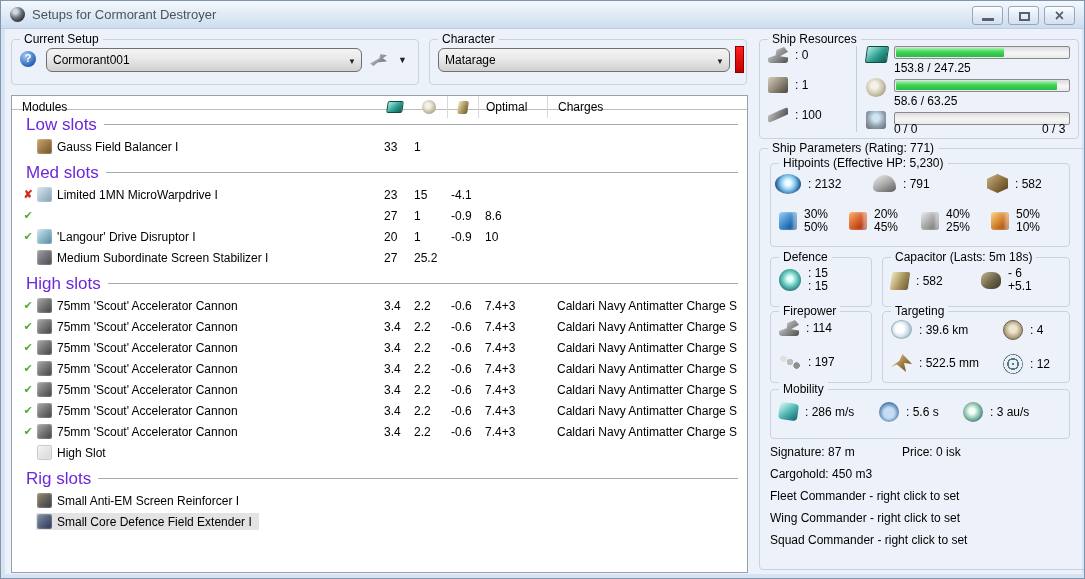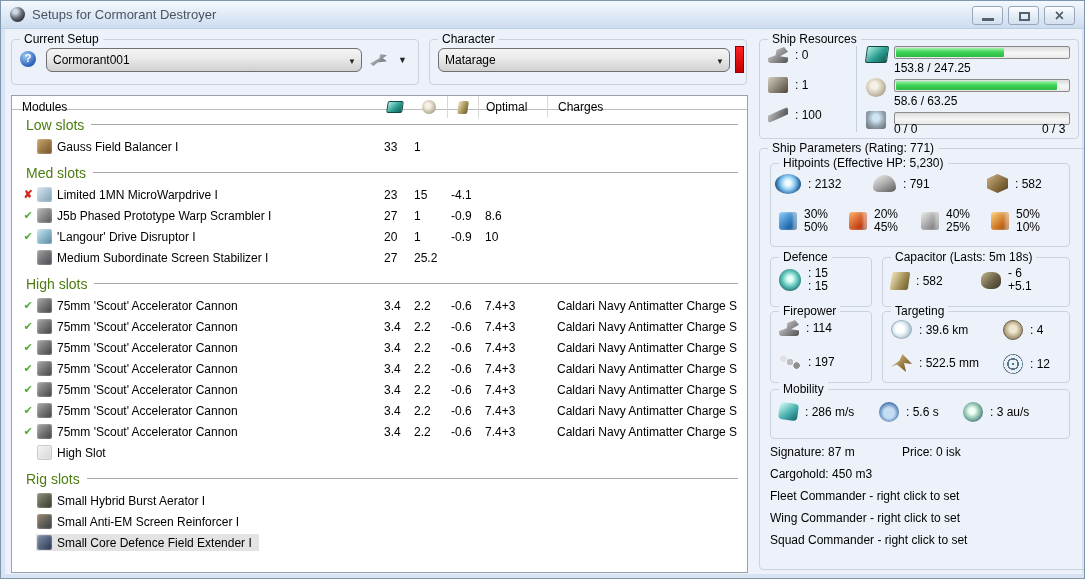--- a/index.html
+++ b/index.html
@@ -54,21 +54,21 @@
   .mhead .hcell { height:22px; display:flex; align-items:center; }
   .h-modules { padding-left:10px; }
   .h-ico { justify-content:center; }
   .h-sep { border-left:1px solid #d8d8d8; }
   .h-optimal { padding-left:7px; }
   .h-charges { padding-left:10px; }
 
   .mbody { padding-top:1px; }
   .sec { display:flex; align-items:center; height:23px; margin-top:4px; padding-left:14px; }
   .sec:first-child { margin-top:2px; }
-  .sec-label { color:#4d7c0f; font-size:14px; white-space:nowrap; }
+  .sec-label { color:#6d28d9; font-size:17px; white-space:nowrap; }
   .sec-line { flex:1; height:1px; background:#a9a9a9; margin:0 9px 0 7px; }
 
   .mod-row { display:grid; grid-template-columns:368px 30px 37px 31px 69px 1fr; height:21px; align-items:center; }
   .name-cell { display:flex; align-items:center; padding-left:8px; overflow:hidden; white-space:nowrap; }
   .status { flex:0 0 16px; width:16px; text-align:center; font-size:11px; line-height:15px; }
   .status.ok::after { content:"\2714"; color:#53ae35; }
   .status.error::after { content:"\2718"; color:#d12b1f; font-weight:bold; }
   .name-wrap { display:flex; align-items:center; padding:1px 7px 1px 1px; }
   .mod-row.selected .name-wrap { background:#e3e3e3; }
   .mod-ico { width:15px; height:15px; border-radius:2px; margin-right:5px; flex:0 0 15px;
@@ -253,24 +253,20 @@
     <div class="num col-cpu">23</div>
     <div class="num col-pg">15</div>
     <div class="num col-cap">-4.1</div>
     <div class="num col-optimal"></div>
     <div class="col-charges"></div>
   </div>
 
   <div class="mod-row">
     <div class="name-cell">
       <span class="status ok"></span>
-      <span class="name-wrap">
-        <span class="mod-ico" style="background: linear-gradient(135deg, rgb(189, 189, 189), rgb(86, 86, 86));"></span>
-        <span class="mod-name">J5b Phased Prototype Warp Scrambler I</span>
-      </span>
     </div>
     <div class="num col-cpu">27</div>
     <div class="num col-pg">1</div>
     <div class="num col-cap">-0.9</div>
     <div class="num col-optimal">8.6</div>
     <div class="col-charges"></div>
   </div>
 
   <div class="mod-row">
     <div class="name-cell">
@@ -425,34 +421,20 @@
     <div class="num col-cap"></div>
     <div class="num col-optimal"></div>
     <div class="col-charges"></div>
   </div>
 
   <div class="sec">
     <span class="sec-label">Rig slots</span>
     <span class="sec-line"></span>
   </div>
 
-  <div class="mod-row">
-    <div class="name-cell">
-      <span class="status"></span>
-      <span class="name-wrap">
-        <span class="mod-ico" style="background: linear-gradient(135deg, rgb(145, 145, 126), rgb(53, 53, 43));"></span>
-        <span class="mod-name">Small Hybrid Burst Aerator I</span>
-      </span>
-    </div>
-    <div class="num col-cpu"></div>
-    <div class="num col-pg"></div>
-    <div class="num col-cap"></div>
-    <div class="num col-optimal"></div>
-    <div class="col-charges"></div>
-  </div>
 
   <div class="mod-row">
     <div class="name-cell">
       <span class="status"></span>
       <span class="name-wrap">
         <span class="mod-ico" style="background: linear-gradient(135deg, rgb(154, 138, 110), rgb(50, 58, 70));"></span>
         <span class="mod-name">Small Anti-EM Screen Reinforcer I</span>
       </span>
     </div>
     <div class="num col-cpu"></div>

